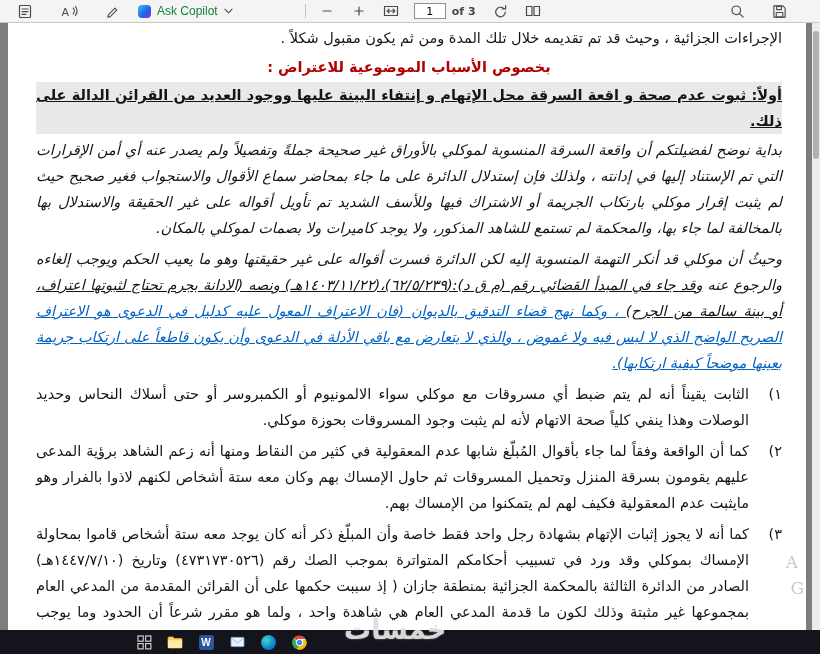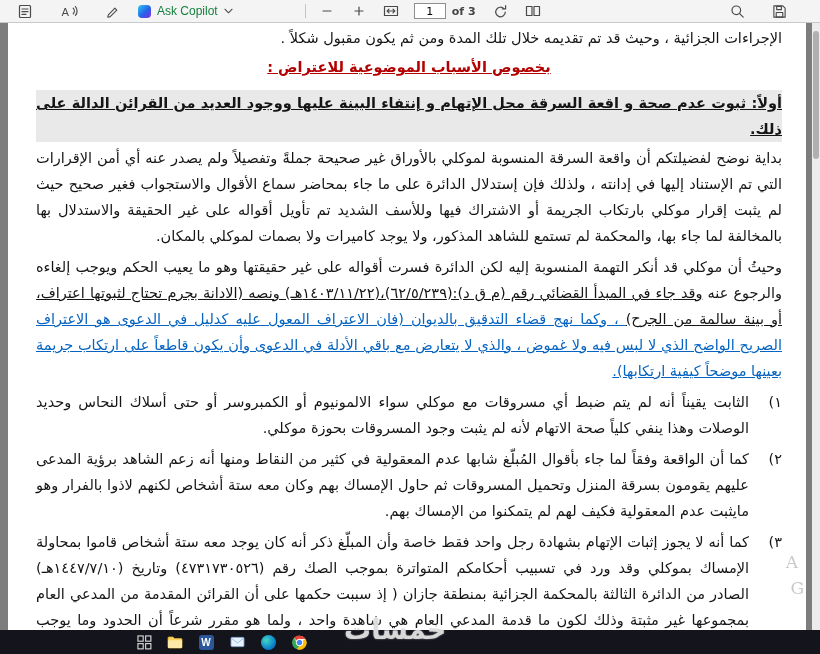--- a/index.html
+++ b/index.html
@@ -31,24 +31,24 @@
   svg.ic text { stroke:none; fill:#4a4a4a; }
 
   
   .doc-area { position:absolute; top:23px; left:0; right:0; bottom:24px; background:#7d7d7d; }
   .page { position:absolute; top:0; left:8px; width:798px; bottom:0; background:#ffffff; overflow:hidden; }
   .scrollbar { position:absolute; top:0; right:0; width:8px; bottom:0; background:#ececec; }
   .scroll-thumb { position:absolute; top:8px; left:1px; width:6px; height:128px; background:#b0b0b0; border-radius:3px; }
 
   .doc-text { direction:rtl; text-align:justify; padding:2px 24px 0 28px;
               font-size:14.5px; line-height:26px; color:#151515; }
-  .h-red { color:#b30000; font-weight:bold; text-decoration:underline; margin:3px 0 2px; }
+  .h-red { color:#b30000; font-weight:bold; margin:3px 0 2px; }
   .h-red.center { text-align:center; }
-  .h-black { font-weight:bold; text-decoration:underline; background:#e9e9e9; margin:10px 0 3px; }
-  .para { margin:1px 0 5px; }
+  .h-black { font-weight:bold; text-decoration:underline; background:#e9e9e9; margin:2px 0 3px; }
+  .para { margin:1px 0 5px;font-style:italic; }
   .u { text-decoration:underline; }
   .blue { color:#0563c1; }
   .num-item { display:flex; gap:9px; margin:4px 0 5px; }
   .num-item .n { flex:0 0 auto; flex-basis:24px; flex-grow:0; flex-shrink:0; }
   .num-item .t { flex:1 1 auto; text-align:justify; }
 
   
   .watermark { position:absolute; left:344px; top:606px; z-index:40; font-size:27px; font-weight:bold;
                color:rgba(221,221,221,0.95); text-shadow:0 0 2px rgba(255,255,255,0.5); direction:rtl;margin-top:8px; }
   .faint-letter { position:absolute; color:#c9c9c9; font-size:17px; z-index:25;

